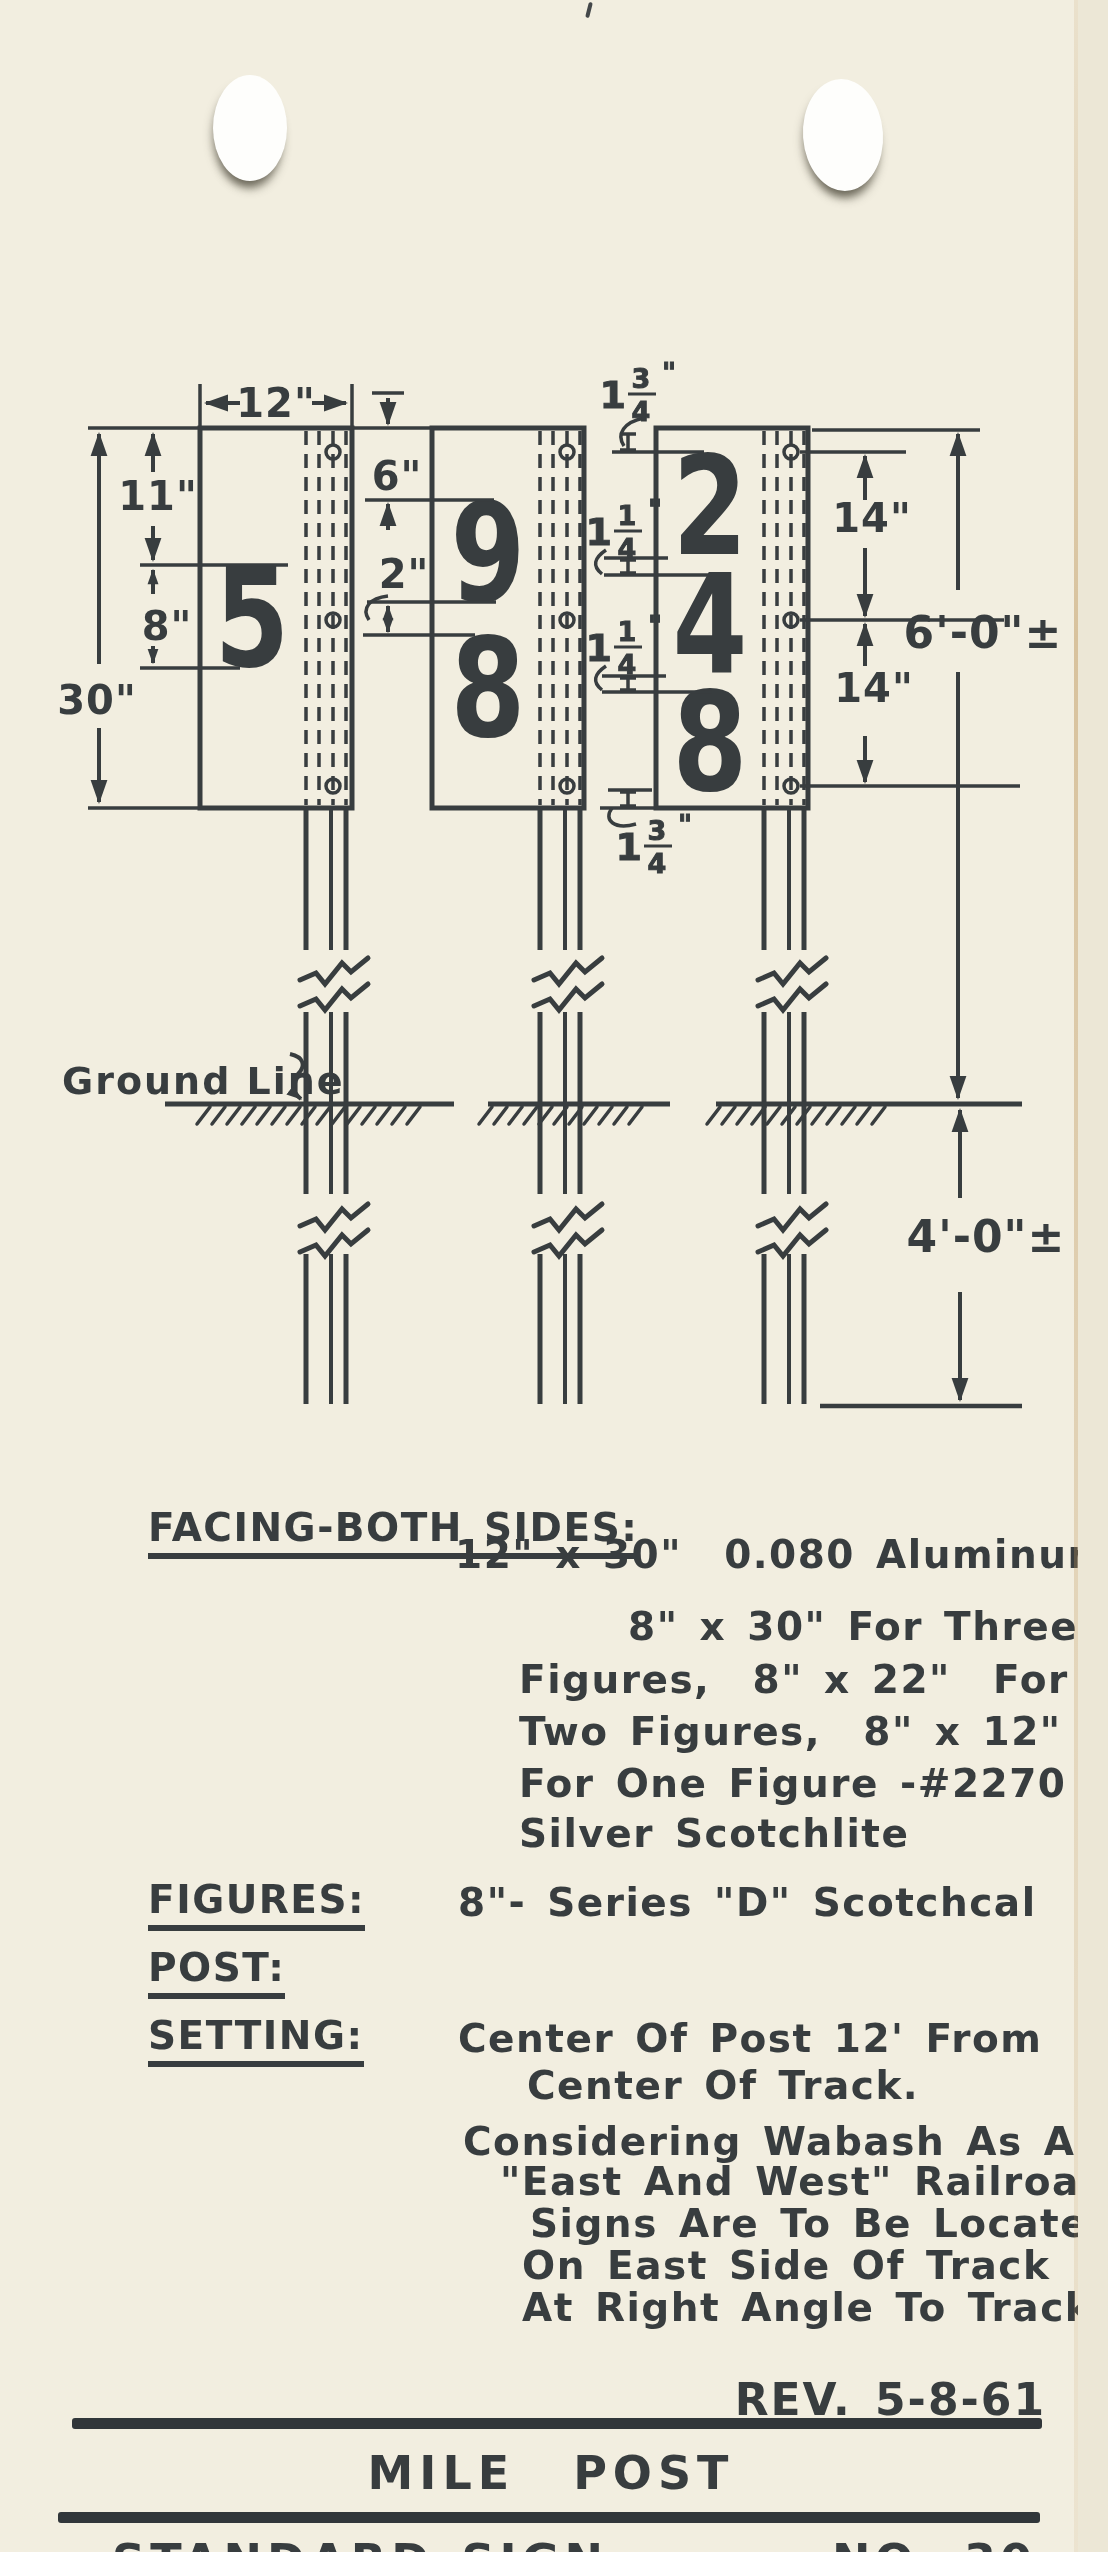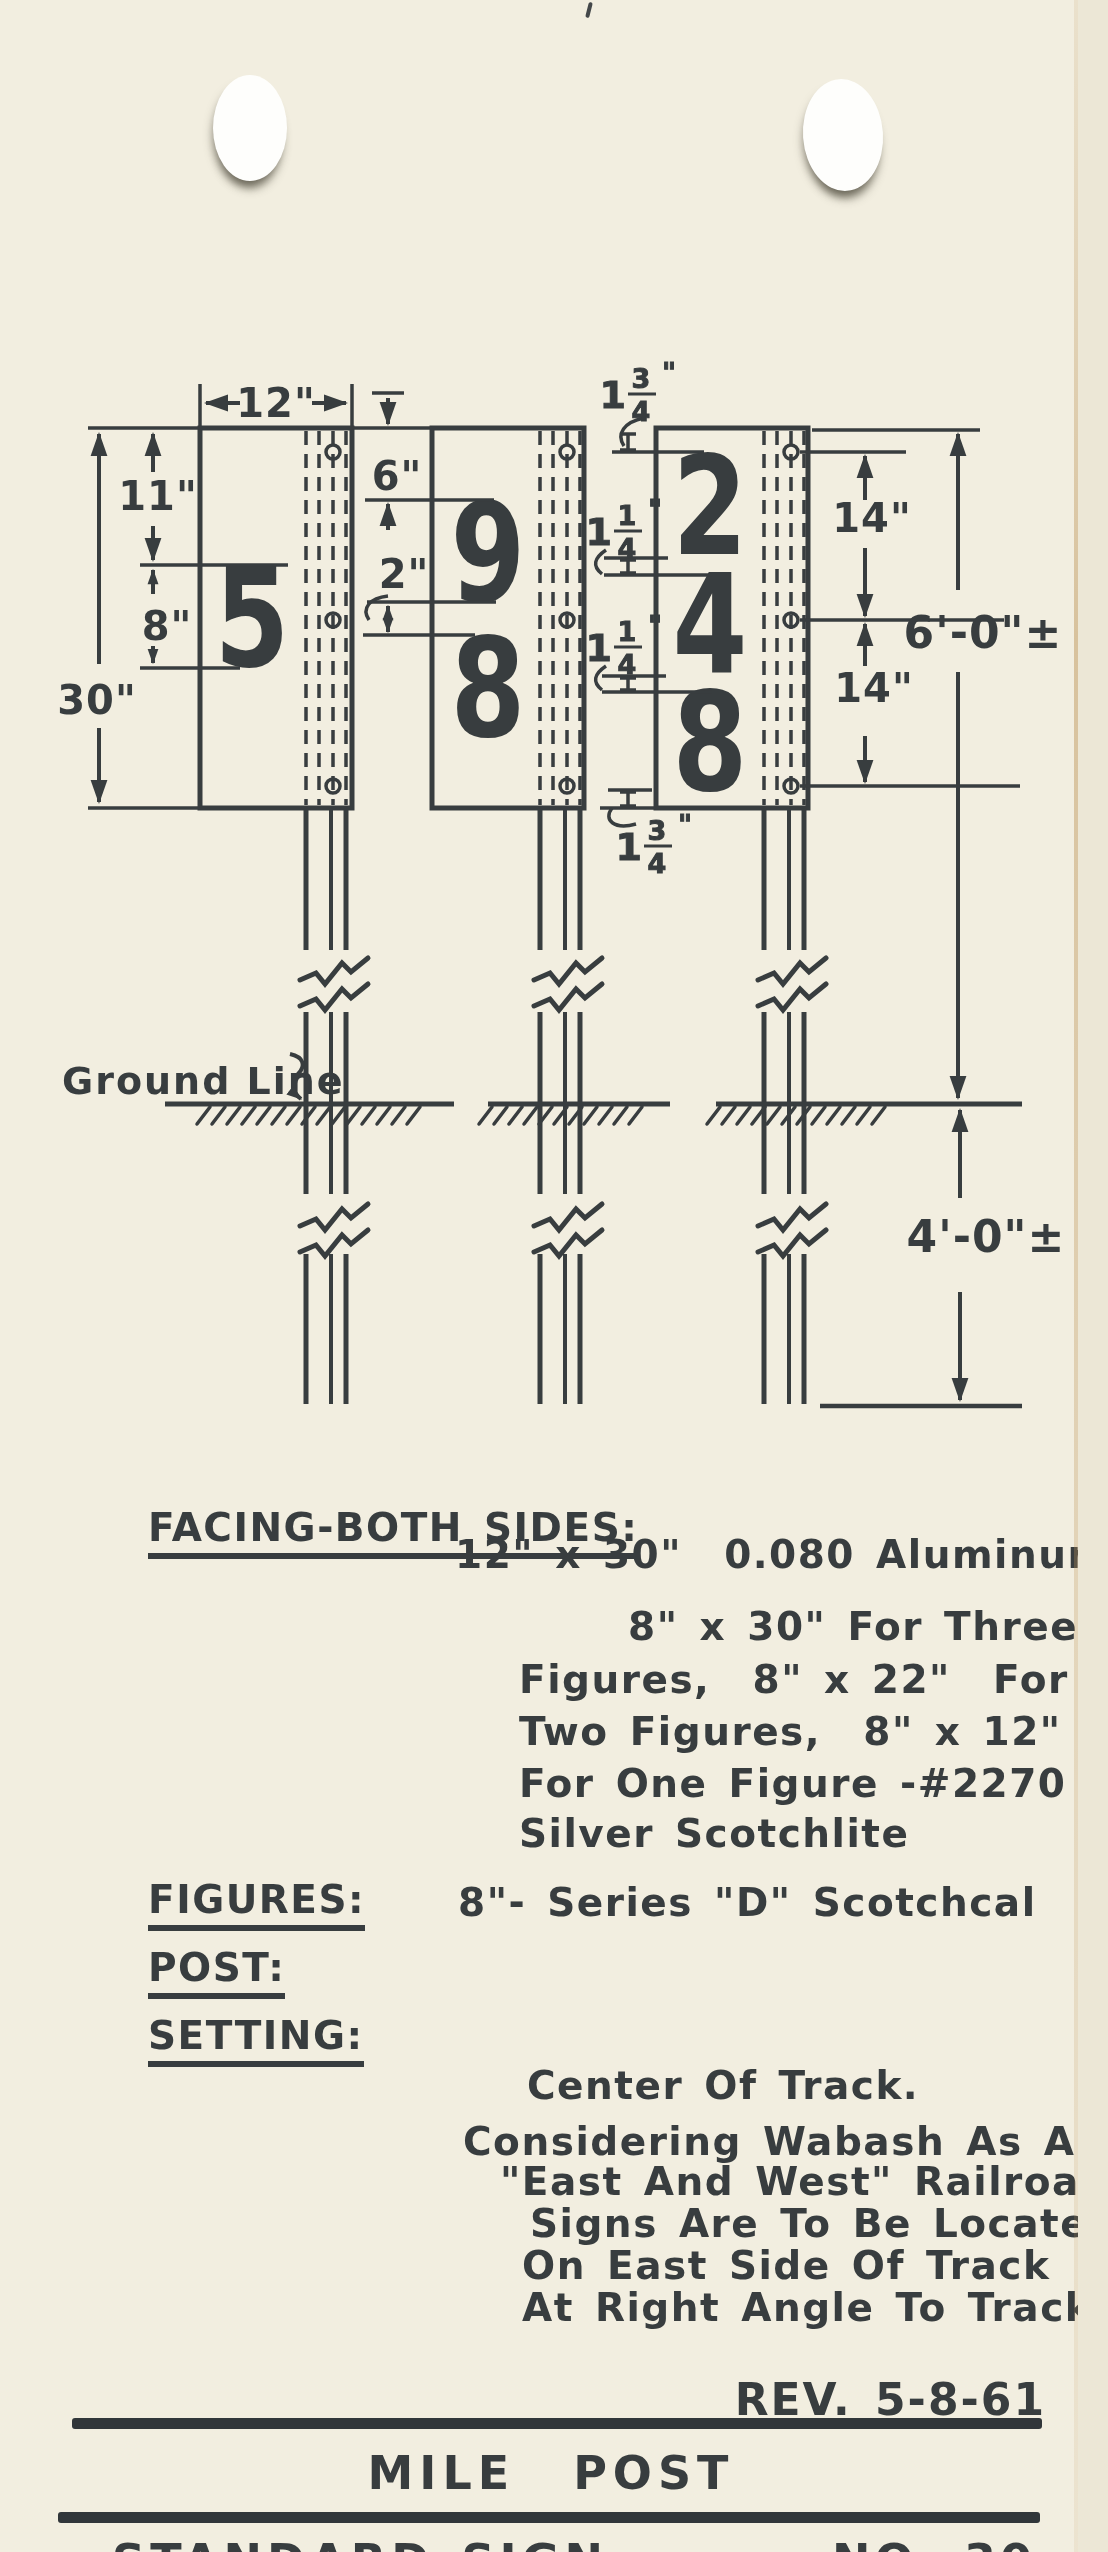--- a/index.html
+++ b/index.html
@@ -314,20 +314,21 @@
   <div class="txt f39" style="left:519px;top:1712px;">Two Figures,  8" x 12"</div>
   <div class="txt f39" style="left:519px;top:1764px;">For One Figure -#2270</div>
   <div class="txt f39" style="left:519px;top:1814px;">Silver Scotchlite</div>
 
   <div class="txt f39 spec-label" style="left:148px;top:1880px;">FIGURES:</div>
   <div class="txt f39" style="left:458px;top:1883px;">8"- Series "D" Scotchcal</div>
 
   <div class="txt f39 spec-label" style="left:148px;top:1948px;text-align:center;">POST:</div>
 
   <div class="txt f39 spec-label" style="left:148px;top:2016px;">SETTING:</div>
+  <div class="txt f39" style="left:458px;top:2019px;">Center Of Post 12' From</div>
   <div class="txt f39" style="left:527px;top:2066px;">Center Of Track.</div>
 
   <div class="txt f39" style="left:463px;top:2122px;">Considering Wabash As An</div>
   <div class="txt f39" style="left:500px;top:2162px;">"East And West" Railroad,</div>
   <div class="txt f39" style="left:530px;top:2204px;">Signs Are To Be Located</div>
   <div class="txt f39" style="left:522px;top:2246px;">On East Side Of Track</div>
   <div class="txt f39" style="left:522px;top:2288px;">At Right Angle To Track</div>
 
   <div class="txt f35" style="right:62px;top:2378px;letter-spacing:2px;">REV. 5-8-61</div>
   <div class="rule" style="left:72px;top:2418px;width:970px;"></div>

